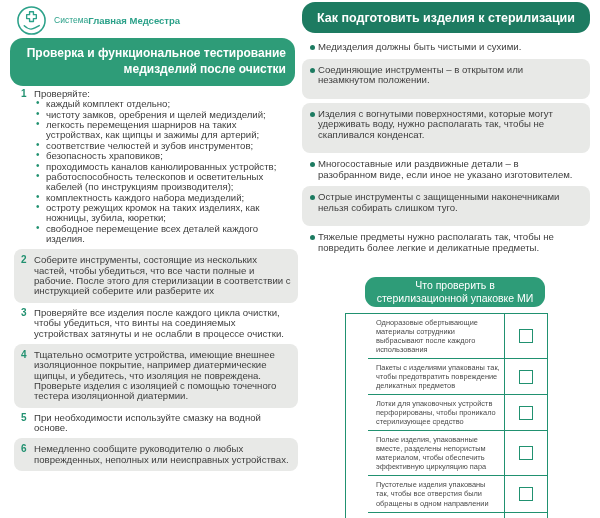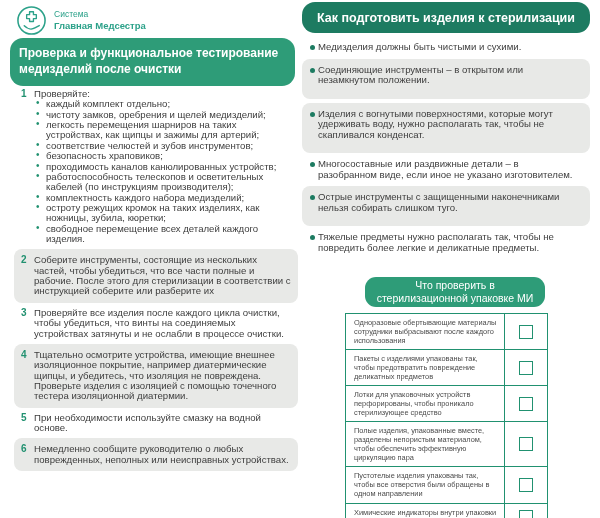--- a/index.html
+++ b/index.html
@@ -4,35 +4,35 @@
 <style>
   html,body{margin:0;padding:0;}
   body{
     width:600px;height:518px;position:relative;overflow:hidden;
     background:#ffffff;color:var(--text,#3d3d3d);
     font-family:"Liberation Sans", sans-serif;
   }
   
   .logo{position:absolute;left:16px;top:5px;display:flex;align-items:center;gap:7px;color:var(--logo,#2ba189);}
   .logo svg{width:31px;height:31px;display:block;}
-  .logo-text{display:flex;flex-direction:column;line-height:1.25;}
+  .logo-text{display:flex;flex-direction:row;line-height:1.25;}
   .logo-l1{font-size:8.5px;}
   .logo-l2{font-size:9.5px;font-weight:bold;}
 
   
   .header-right{
     position:absolute;left:302px;top:2px;width:288px;height:31px;box-sizing:border-box;
     background:var(--green-dark,#1d7b61);border-radius:13px;color:#fff;font-weight:bold;
     font-size:12.5px;display:flex;align-items:center;justify-content:center;text-align:center;
   }
   .header-left{
     position:absolute;left:10px;top:38px;width:285px;height:48px;box-sizing:border-box;
     background:var(--green-mid,#2e9c78);border-radius:13px;color:#fff;font-weight:bold;
     font-size:12px;line-height:1.3;display:flex;align-items:center;justify-content:center;
-    text-align:left;padding:0 9px;
+    text-align:right;padding:0 9px;
   }
 
   
   #left-items{position:absolute;left:14px;top:88px;width:284px;font-size:9.6px;line-height:1.08;}
   .litem{position:relative;padding:1px 7px 1px 20px;border-radius:8px;margin-bottom:4px;}
   .litem.hl{background:var(--gray,#e8e9e7);padding-top:6px;padding-bottom:6px;}
   .num{position:absolute;left:7px;top:1px;font-weight:bold;color:var(--accent,#219170);font-size:10px;}
   .litem.hl .num{top:6px;}
   ul.subs{margin:0;padding:0;list-style:none;}
   .sub{position:relative;padding-left:12px;}
@@ -48,21 +48,21 @@
   .checklist-header{
     position:absolute;left:365px;top:277px;width:180px;height:30px;box-sizing:border-box;
     background:var(--green-mid,#2e9c78);border-radius:11px;color:#fff;font-weight:normal;
     font-size:10.5px;line-height:1.25;display:flex;align-items:center;justify-content:center;
     text-align:center;padding:0 6px;
   }
   #checklist-table{
     position:absolute;left:345px;top:313px;width:203px;box-sizing:border-box;
     border:1px solid var(--accent,#219170);background:#fff;
   }
-  .trow{display:flex;border-bottom:1px solid var(--accent,#219170);}
+  .trow{display:flex;border-bottom:1px solid var(--accent,#219170);margin-left:22px;}
   .trow:last-child{border-bottom:none;}
   .tcell{flex:1 1 auto;padding:4px 4px 4px 8px;font-size:7.4px;line-height:1.22;color:var(--table-text,#4b4b4b);}
   .tcheckcell{flex:0 0 42px;border-left:1px solid var(--accent,#219170);display:flex;align-items:center;justify-content:center;}
   .cbox{width:14px;height:14px;box-sizing:border-box;border:1.5px solid var(--accent,#219170);background:#fff;display:block;}
 </style>
 </head>
 <body>
 
 <div class="logo">
   <svg viewBox="0 0 32 32" aria-hidden="true">

